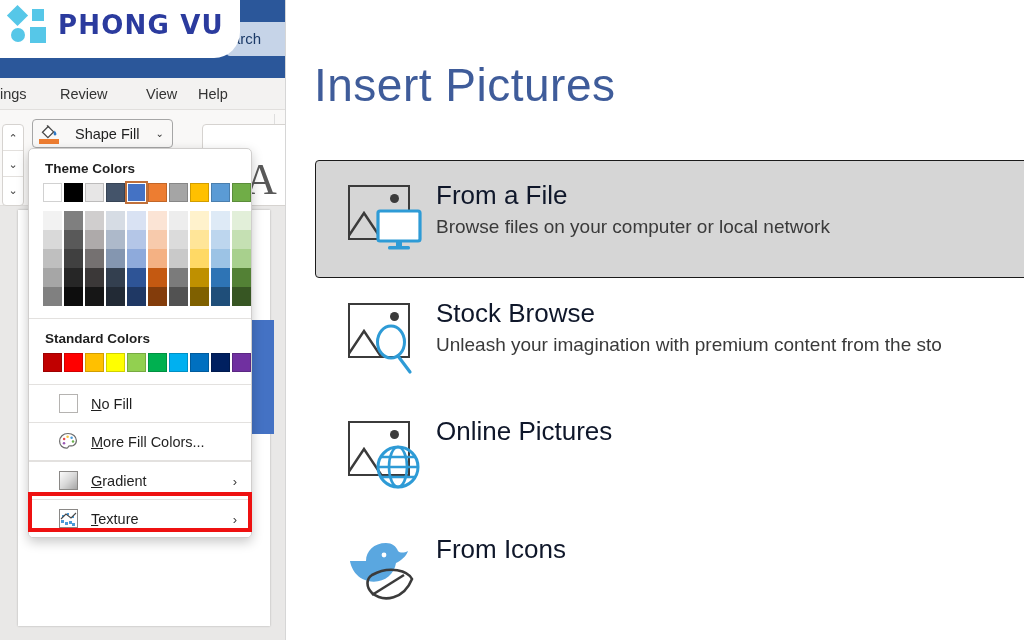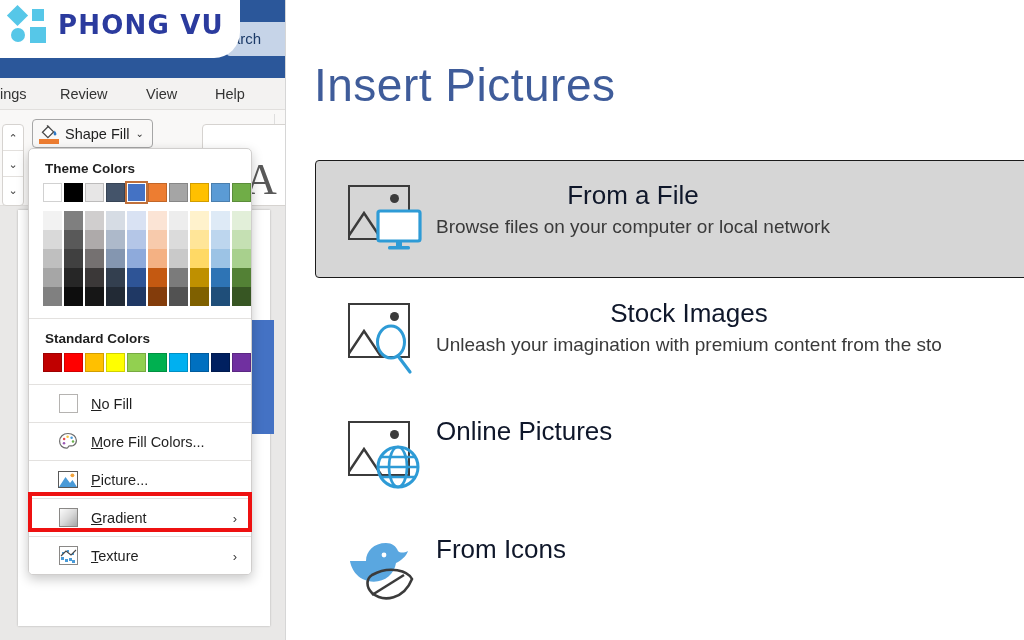--- a/index.html
+++ b/index.html
@@ -75,21 +75,21 @@
   }
   .spin:last-child { border-bottom: none; }
 
   
   .shape-fill-btn {
     position: absolute; left: 32px; top: 119px;
     height: 29px; padding: 0 8px 0 6px;
     background: #f9f8f7;
     border: 1px solid #a6a6a6;
     border-radius: 4px;
-    display: flex; align-items: center; gap: 6px;
+    display: flex; align-items: center; gap: 16px;
     font-size: 14.5px; color: #1f1f1f;
     white-space: nowrap;
   }
   .bucket { position: relative; width: 20px; height: 21px; flex: 0 0 auto; }
   .bucket .orange-bar {
     position: absolute; left: 0; bottom: 0; width: 20px; height: 5px;
     background: #ed7d31;
   }
   .chev-small { font-size: 10px; color: #333; }
 
@@ -240,21 +240,20 @@
     font-family: "DejaVu Sans", sans-serif;
   }
 
   
   .right-pane {
     position: absolute; left: 285px; top: 0;
     width: 739px; height: 640px;
     background: #ffffff;
     border-left: 1px solid #d6d6d6;
     overflow: hidden;
-    text-align: center;
   }
   .ip-title {
     position: absolute; left: 28px; top: 58px;
     font-size: 46px; color: #3f5c9a; font-weight: normal;
     letter-spacing: .5px;
     font-family: "Liberation Sans", sans-serif;
     white-space: nowrap;
   }
   .ip-list { position: absolute; left: 29px; top: 160px; width: 760px; }
   .ip-item {
@@ -309,21 +308,21 @@
   <div class="office-window">
 
     <div class="titlebar">
       <div class="search-pill">arch</div>
     </div>
 
     <div class="tabbar">
       <div class="tab" style="left:-6px">ings</div>
       <div class="tab" style="left:54px">Review</div>
       <div class="tab" style="left:140px">View</div>
-      <div class="tab" style="left:209px">Help</div>
+      <div class="tab" style="left:192px">Help</div>
     </div>
 
     <div class="ribbon"></div>
     <div class="ribbon-sep"></div>
 
     <div class="spinners">
       <div class="spin">⌃</div>
       <div class="spin">⌄</div>
       <div class="spin">⌄</div>
     </div>
@@ -477,32 +476,20 @@
             <circle cx="13.6" cy="5.8" r="1.25" fill="#4a9bd8"></circle>
             <circle cx="15.0" cy="9.6" r="1.25" fill="#6ab04c"></circle>
             <circle cx="6.0" cy="11.3" r="1.25" fill="#9b59b6"></circle>
           </svg>
         </span>
         <span class="mi-label"><u>M</u><span>ore Fill Colors...</span></span>
       </div>
 
       <div class="menu-div"></div>
 
-      <div class="menu-item">
-        <span class="mi-ico">
-          <span class="pic-box">
-            <svg width="18" height="15" viewBox="0 0 18 15" style="position:absolute;left:0;top:0">
-              <rect x="0" y="0" width="18" height="15" fill="#ffffff"></rect>
-              <path d="M0 15 L6.5 5 L11 11 L13.5 8 L18 15 Z" fill="#4a9bd8"></path>
-              <circle cx="13.4" cy="3.3" r="1.9" fill="#f2a33c"></circle>
-            </svg>
-          </span>
-        </span>
-        <span class="mi-label"><u>P</u><span>icture...</span></span>
-      </div>
 
       <div class="menu-div"></div>
 
       <div class="menu-item">
         <span class="mi-ico">
             <span class="grad-box"></span>
           </span>
         <span class="mi-label"><u>G</u><span>radient</span></span>
         <span class="mi-chev">›</span>
       </div>
@@ -581,21 +568,21 @@
             </svg>
           </span>
           <span class="ov-mag">
             <svg width="56" height="56" viewBox="0 0 56 56">
               <ellipse cx="21" cy="21" rx="13.5" ry="16" fill="none" stroke="#2e9bd6" stroke-width="3"></ellipse>
               <path d="M28 35 L40 51" stroke="#2e9bd6" stroke-width="3.2" stroke-linecap="round"></path>
             </svg>
           </span>
         </span>
         <span class="ip-text">
-          <span class="ip-head">Stock Images</span>
+          <span class="ip-head">Stock Browse</span>
           <div class="ip-sub">Unleash your imagination with premium content from the sto</div>
         </span>
       </div>
 
       <div class="ip-item">
         <span class="ip-icon">
           <span class="ip-frame">
             <span class="ip-dot"></span>
             <svg width="58" height="51" viewBox="0 0 58 51" style="position:absolute;left:-2px;bottom:-2px">
               <path d="M-2 51 L16 24 L34 51 Z" fill="none" stroke="#3b3b3b" stroke-width="2.5"></path>

